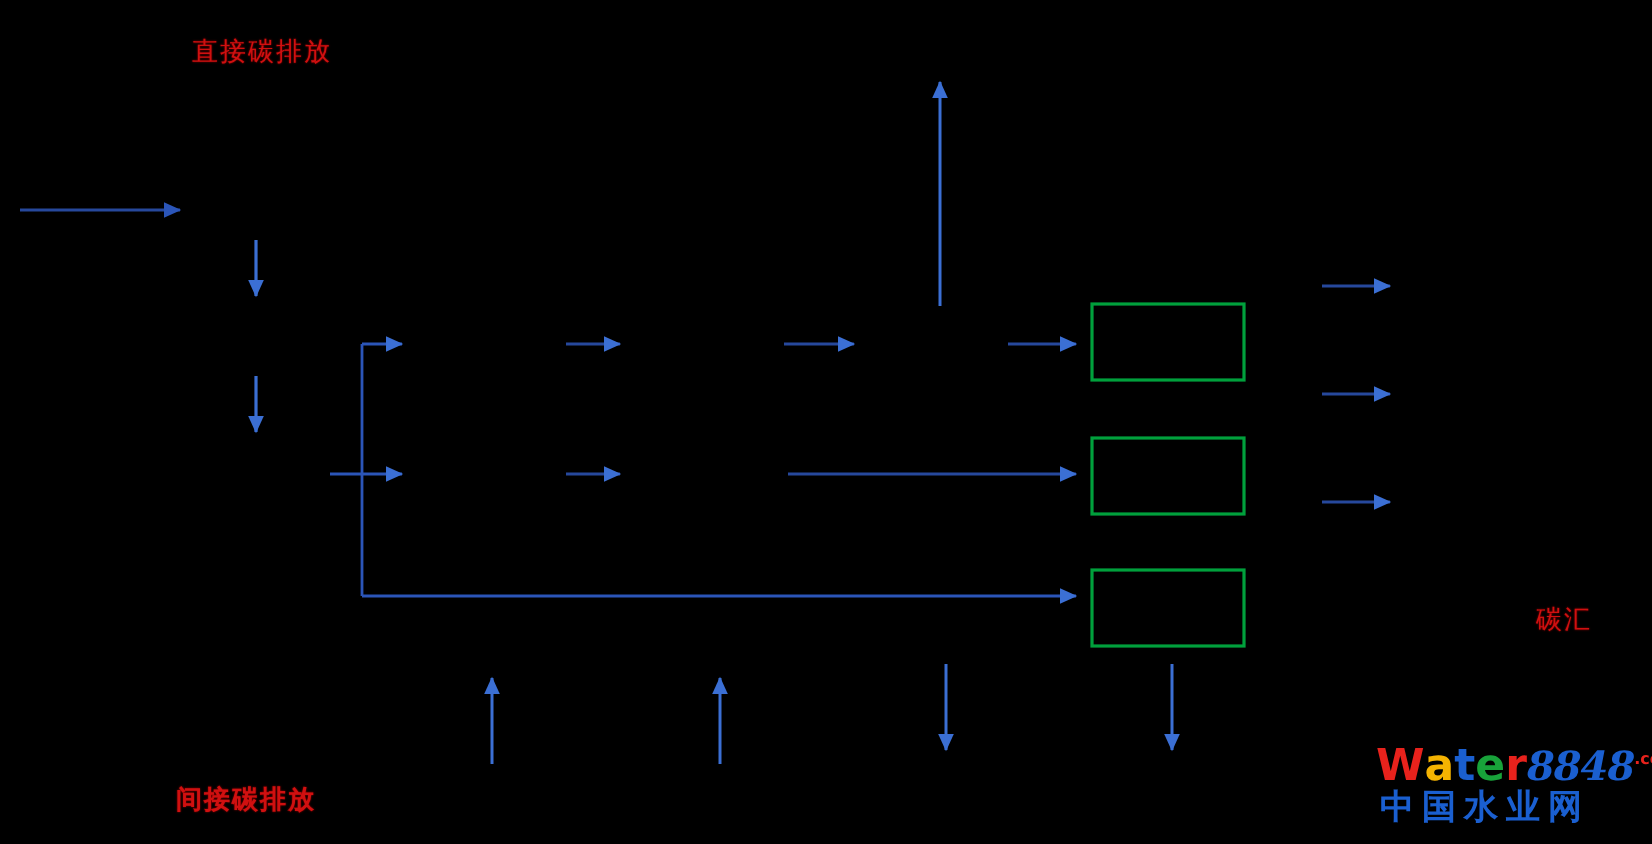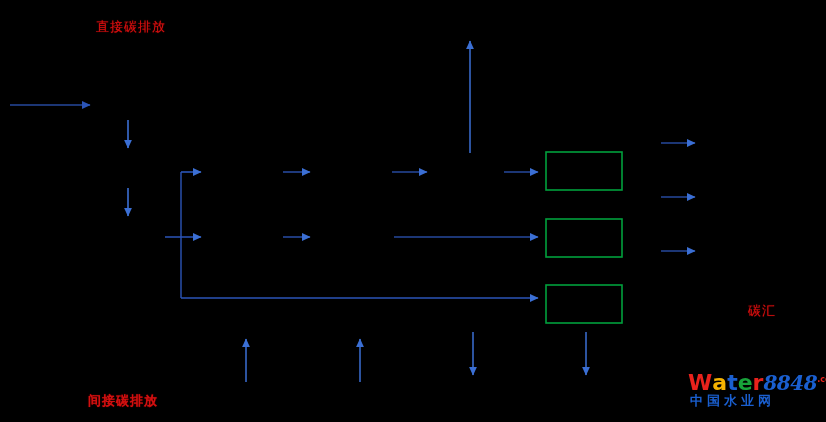--- a/index.html
+++ b/index.html
@@ -31,21 +31,21 @@
     color: #d01010;
     font-family: "DejaVu Sans", "Liberation Sans", sans-serif;
     font-size: 13px;
     line-height: 1;
     letter-spacing: 1px;
     white-space: nowrap;
     text-shadow: 0 0 1px #b00000;
   }
   #label-direct-emission { left: 96px; top: 0; margin-top: 20px; }
   #label-indirect-emission { left: 88px; top: 394px; font-weight: bold; }
-  #label-carbon-sink { left: 748px; top: 304px; }
+  #label-carbon-sink { left: 768px; top: 304px; }
 
   #watermark {
     position: absolute;
     left: 688px;
     top: 368px;
     width: 132px;
     height: 50px;
     user-select: none;
   }
   #watermark-top {
@@ -80,21 +80,21 @@
     vertical-align: super;
     letter-spacing: 0;
   }
   #watermark-bottom {
     position: absolute;
     left: 2px;
     top: 24px;
     color: #1a5fd0;
     font-family: "DejaVu Sans", "Liberation Sans", sans-serif;
     font-weight: bold;
-    font-size: 13px;
+    font-size: 17px;
     letter-spacing: 4px;
     white-space: nowrap;
   }
 </style>
 </head>
 <body>
 
 <div id="canvas-root">
 
   <svg id="flow-svg" viewBox="0 0 826 422" xmlns="http://www.w3.org/2000/svg">

